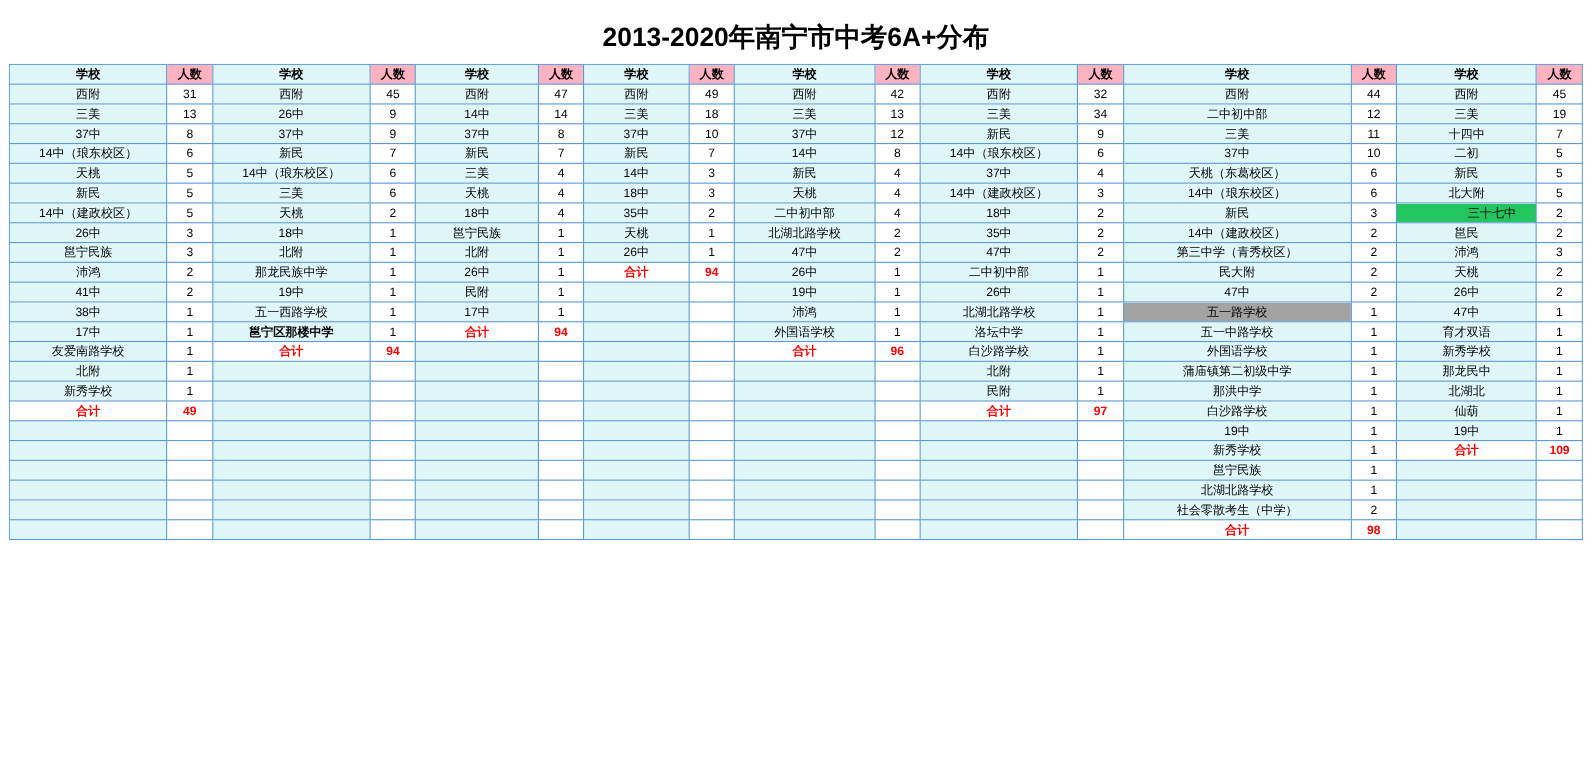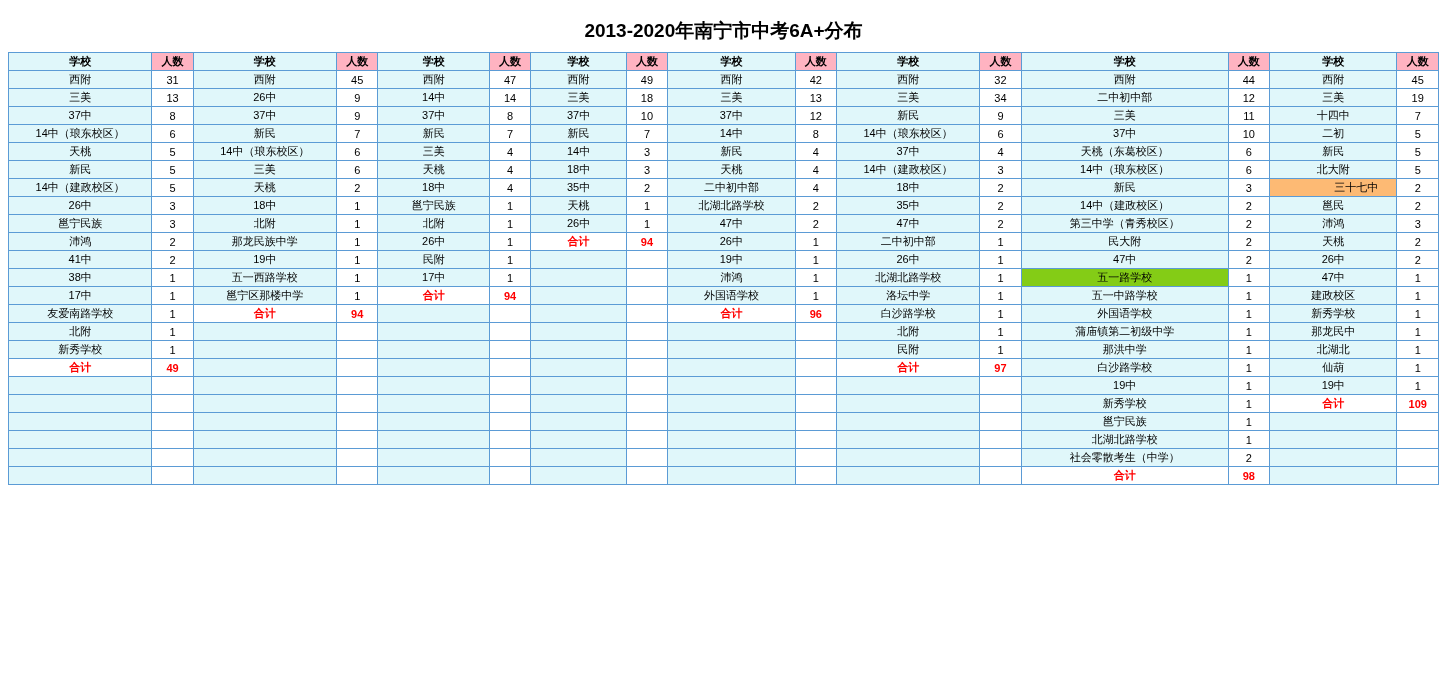--- a/index.html
+++ b/index.html
@@ -9,21 +9,21 @@
       font-size: 11px;
     }
     .page {
       width: 1447px;
       min-height: 692px;
       background: #fff;
       padding: 8px;
     }
     .title {
       text-align: center;
-      font-size: 19px;
+      font-size: 24px;
       font-weight: bold;
       color: #000;
       padding: 10px 0 8px 0;
       background: #fff;
     }
     .table-wrap {
       width: 100%;
       overflow-x: auto;
     }
     table {
@@ -222,21 +222,21 @@
             <td style="background: rgb(224, 247, 250);">18中</td>
             <td>4</td>
             <td style="background: rgb(224, 247, 250);">35中</td>
             <td>2</td>
             <td style="background: rgb(224, 247, 250);">二中初中部</td>
             <td>4</td>
             <td style="background: rgb(224, 247, 250);">18中</td>
             <td>2</td>
             <td style="background: rgb(224, 247, 250);">新民</td>
             <td>3</td>
-            <td style="background: #fdba74; padding-left: 48px;">三十七中</td>
+            <td style="background: #22c55e; padding-left: 48px;">三十七中</td>
             <td>2</td>
           </tr>
           <tr>
             <td style="background: rgb(224, 247, 250);">26中</td>
             <td>3</td>
             <td style="background: rgb(224, 247, 250);">18中</td>
             <td>1</td>
             <td style="background: rgb(224, 247, 250);">邕宁民族</td>
             <td>1</td>
             <td style="background: rgb(224, 247, 250);">天桃</td>
@@ -310,41 +310,41 @@
             <td style="background: rgb(224, 247, 250);">五一西路学校</td>
             <td>1</td>
             <td style="background: rgb(224, 247, 250);">17中</td>
             <td>1</td>
             <td style="background: rgb(224, 247, 250);"></td>
             <td></td>
             <td style="background: rgb(224, 247, 250);">沛鸿</td>
             <td>1</td>
             <td style="background: rgb(224, 247, 250);">北湖北路学校</td>
             <td>1</td>
-            <td style="background: #84cc16;">五一路学校</td>
+            <td style="background: #a3a3a3;">五一路学校</td>
             <td>1</td>
             <td style="background: rgb(224, 247, 250);">47中</td>
             <td>1</td>
           </tr>
           <tr>
             <td style="background: rgb(224, 247, 250);">17中</td>
             <td>1</td>
-            <td style="background: rgb(224, 247, 250);">邕宁区那楼中学</td>
+            <td style="background: rgb(224, 247, 250); font-weight: bold;">邕宁区那楼中学</td>
             <td>1</td>
             <td style="color: rgb(255, 0, 0); font-weight: bold; background: rgb(255, 255, 255);">合计</td>
             <td style="color: rgb(255, 0, 0); font-weight: bold;">94</td>
             <td style="background: rgb(224, 247, 250);"></td>
             <td></td>
             <td style="background: rgb(224, 247, 250);">外国语学校</td>
             <td>1</td>
             <td style="background: rgb(224, 247, 250);">洛坛中学</td>
             <td>1</td>
             <td style="background: rgb(224, 247, 250);">五一中路学校</td>
             <td>1</td>
-            <td style="background: rgb(224, 247, 250);">建政校区</td>
+            <td style="background: rgb(224, 247, 250);">育才双语</td>
             <td>1</td>
           </tr>
           <tr>
             <td style="background: rgb(224, 247, 250);">友爱南路学校</td>
             <td>1</td>
             <td style="color: rgb(255, 0, 0); font-weight: bold; background: rgb(255, 255, 255);">合计</td>
             <td style="color: rgb(255, 0, 0); font-weight: bold;">94</td>
             <td style="background: rgb(224, 247, 250);"></td>
             <td></td>
             <td style="background: rgb(224, 247, 250);"></td>

